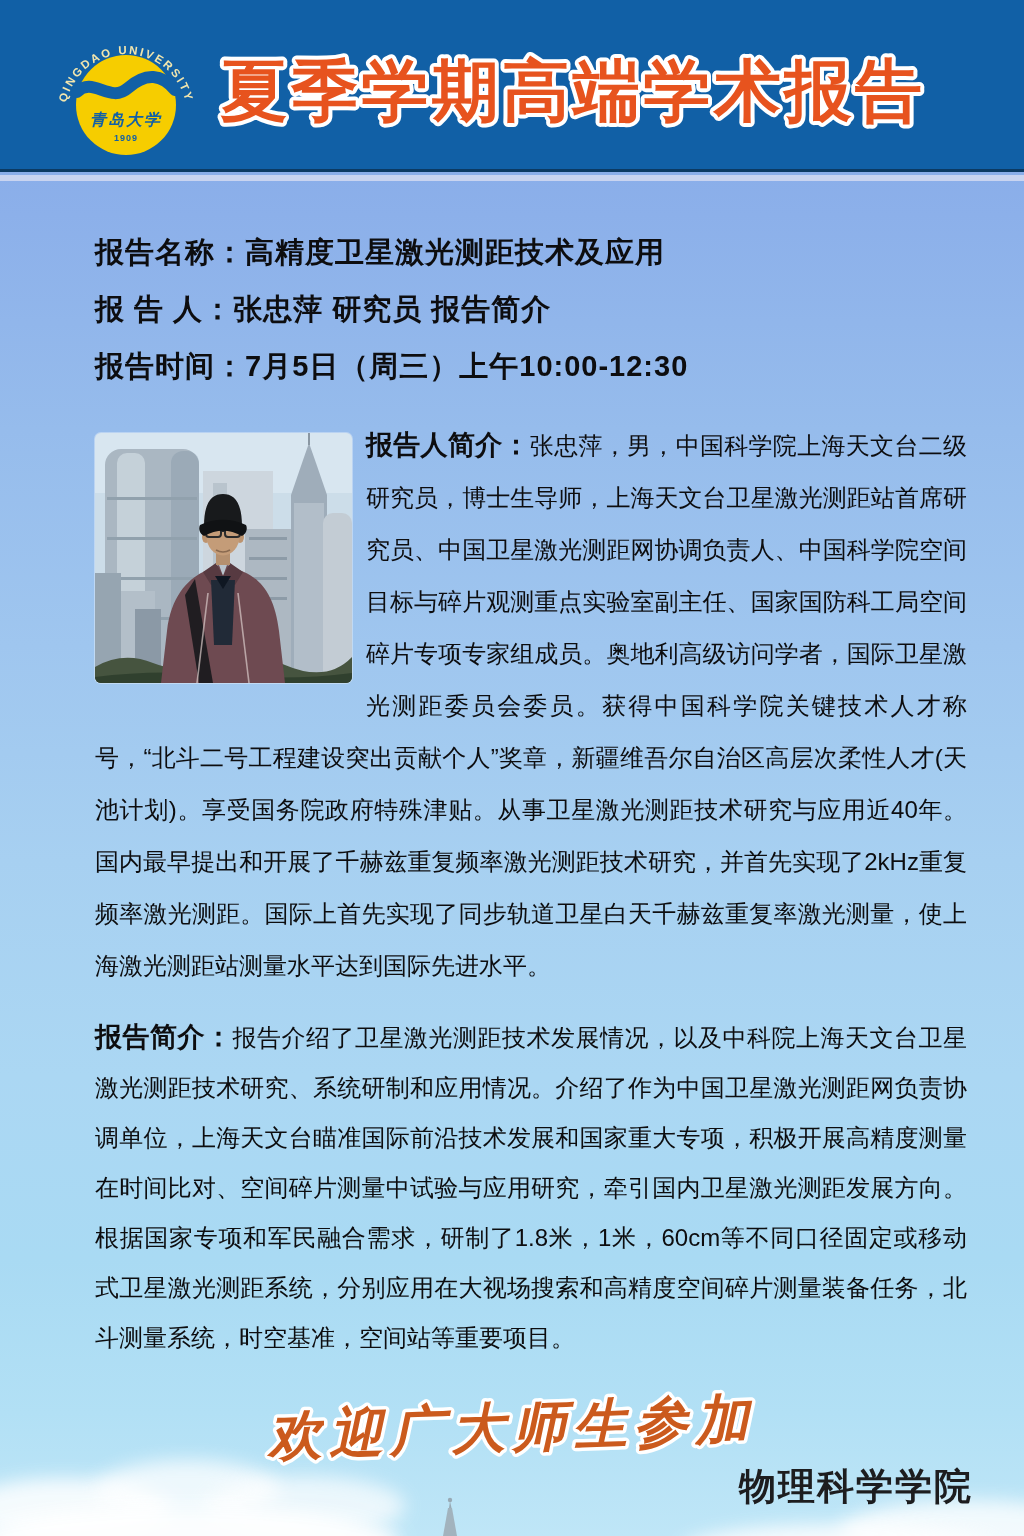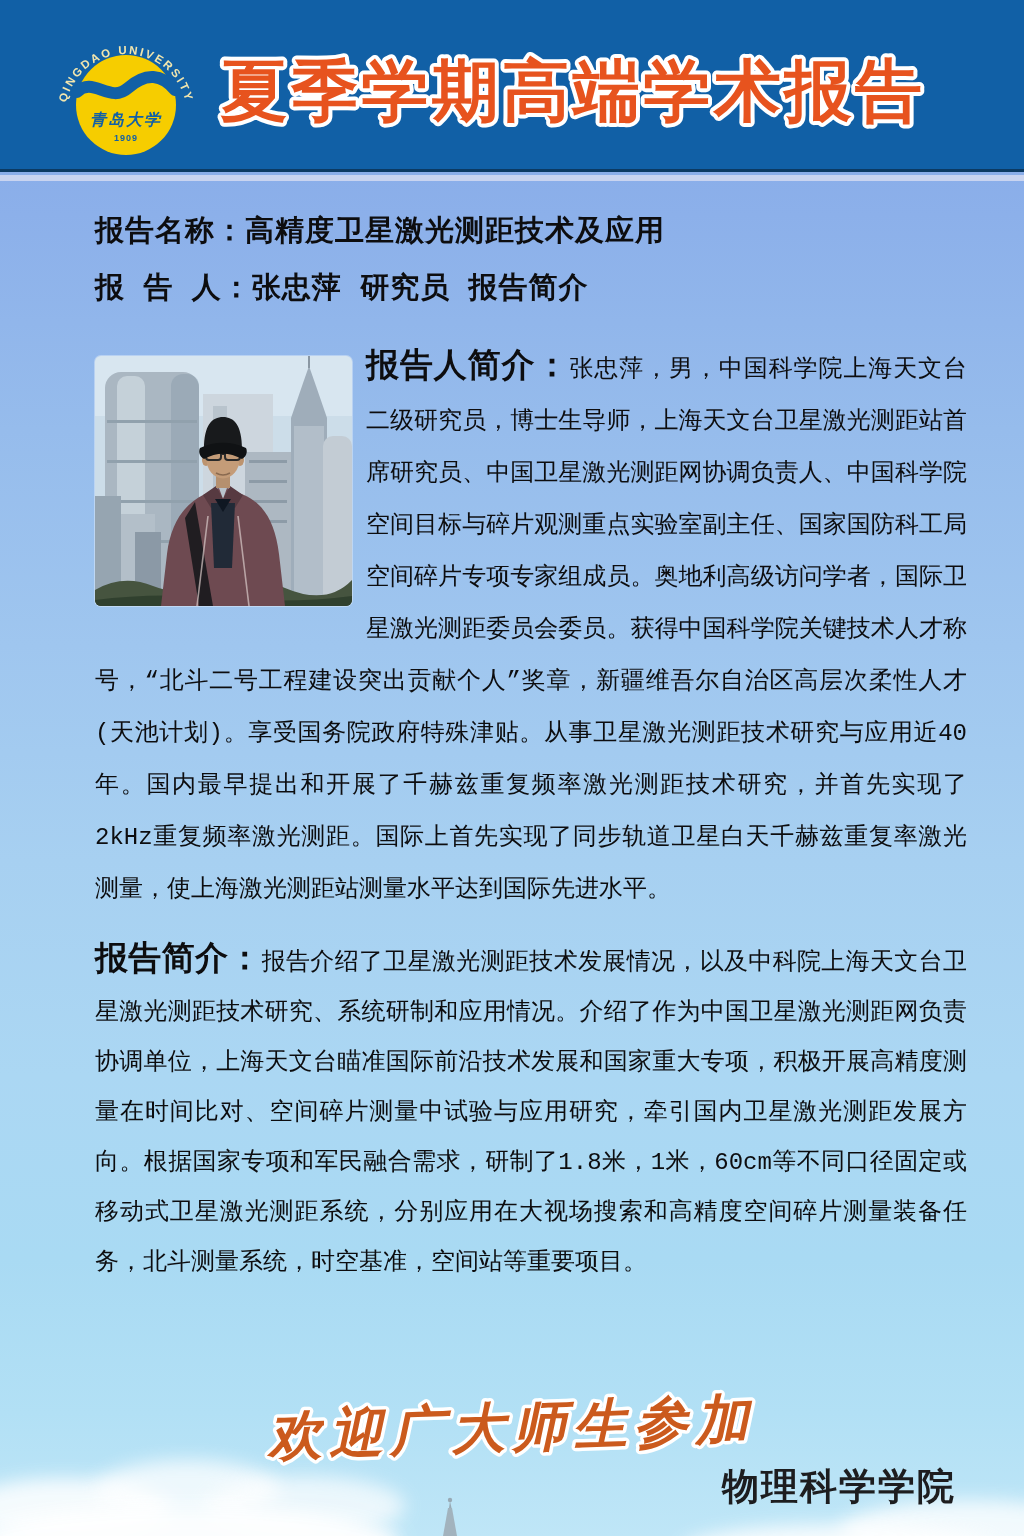--- a/index.html
+++ b/index.html
@@ -19,51 +19,50 @@
   }
   .banner-strip {
     position:absolute; left:0; top:175px; width:1024px; height:6px;
     background:#c9d4f0;
   }
   .logo-svg { position:absolute; left:50px; top:18px; width:152px; height:152px; }
   .title-svg { position:absolute; left:198px; top:24px; width:750px; height:130px; }
 
   
   .content {
-    position:absolute; left:95px; top:204px; width:872px;
+    position:absolute; left:95px; top:224px; width:872px;
     color:#0d0d0f;
-    font-family:Liberation Mono, monospace;
   }
   .info-line {
     font-size:29px; font-weight:bold; line-height:57px;
     letter-spacing:1px; white-space:nowrap;
   }
   .bio {
     margin-top:24px; font-size:24px; line-height:52px;
     font-weight:500; text-align:justify;
   }
-  .plabel { font-weight:800; font-size:33px; }
+  .plabel { font-weight:800; font-size:27px; }
   .photo-wrap {
     float:left; width:257px; height:250px;
     margin:14px 14px 8px 0; border-radius:6px; overflow:hidden;
     box-shadow:0 0 0 1px rgba(255,255,255,.35);
   }
   .photo-wrap svg { display:block; width:257px; height:250px; }
   .abstract {
     clear:none; margin-top:20px; font-size:24px; line-height:50px;
     font-weight:500; text-align:justify;
   }
   .abstract .plabel { margin-right:0; }
 
   
   .cloud { position:absolute; background:#ffffff; border-radius:50%; filter:blur(9px); }
   .tower-svg { position:absolute; left:424px; top:1496px; width:52px; height:40px; opacity:.75; }
   .welcome-svg { position:absolute; left:228px; top:1384px; width:568px; height:94px; }
   .department {
-    position:absolute; right:68px; top:1462px;
+    position:absolute; right:51px; top:1462px;
     font-size:37px; font-weight:600; color:#1d1d1f; letter-spacing:2px;
   }
 </style>
 </head>
 <body>
 
 <div class="page">
 
   <header class="banner">
 
@@ -85,20 +84,23 @@
   <div class="banner-strip"></div>
 
   <main class="content">
 
     <section>
       <div class="info-line">
         <span>报告名称：</span><span>高精度卫星激光测距技术及应用</span>
       </div>
       <div class="info-line">
         <span>报 告 人：</span><span>张忠萍 研究员 报告简介</span>
+      </div>
+      <div class="info-line">
+        <span>报告时间：</span><span>7月5日（周三）上午10:00-12:30</span>
       </div>
     </section>
 
     <p class="bio">
       <span class="photo-wrap">
         <svg viewBox="0 0 257 250">
 
           <rect x="0" y="0" width="257" height="250" fill="#ccdde9"></rect>
           <rect x="0" y="0" width="257" height="60" fill="#d8e6f0"></rect>
 

